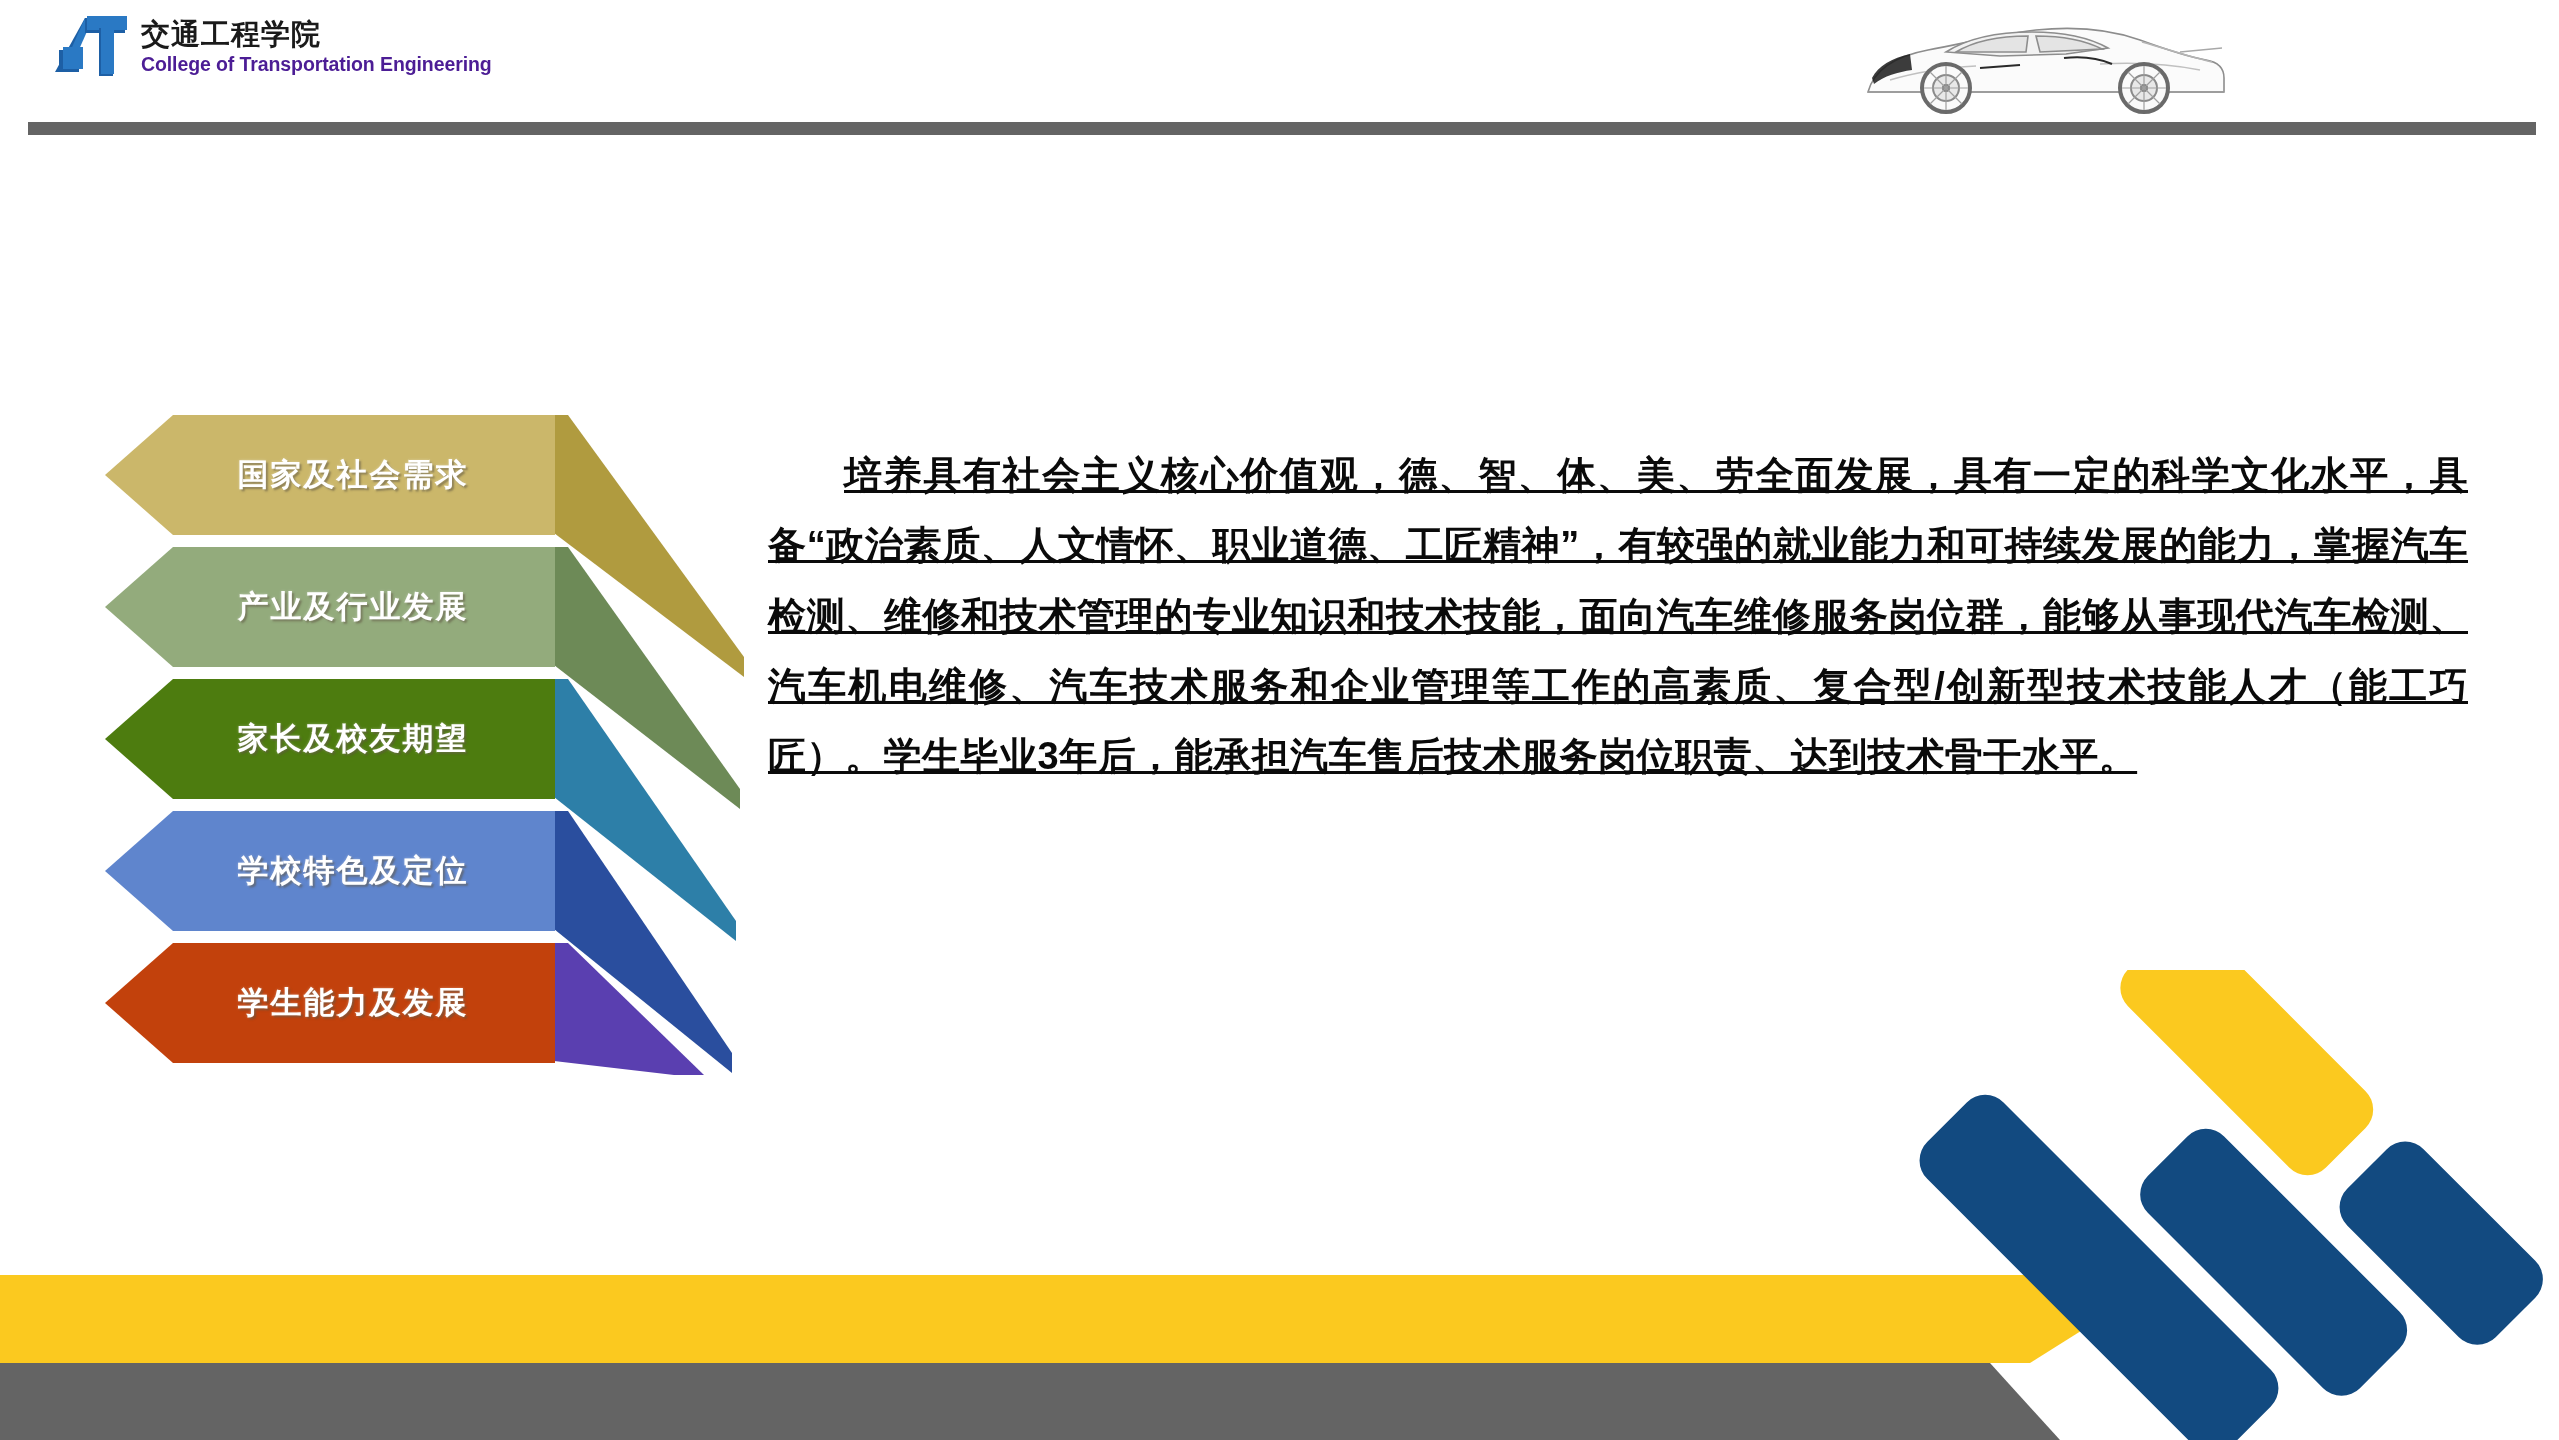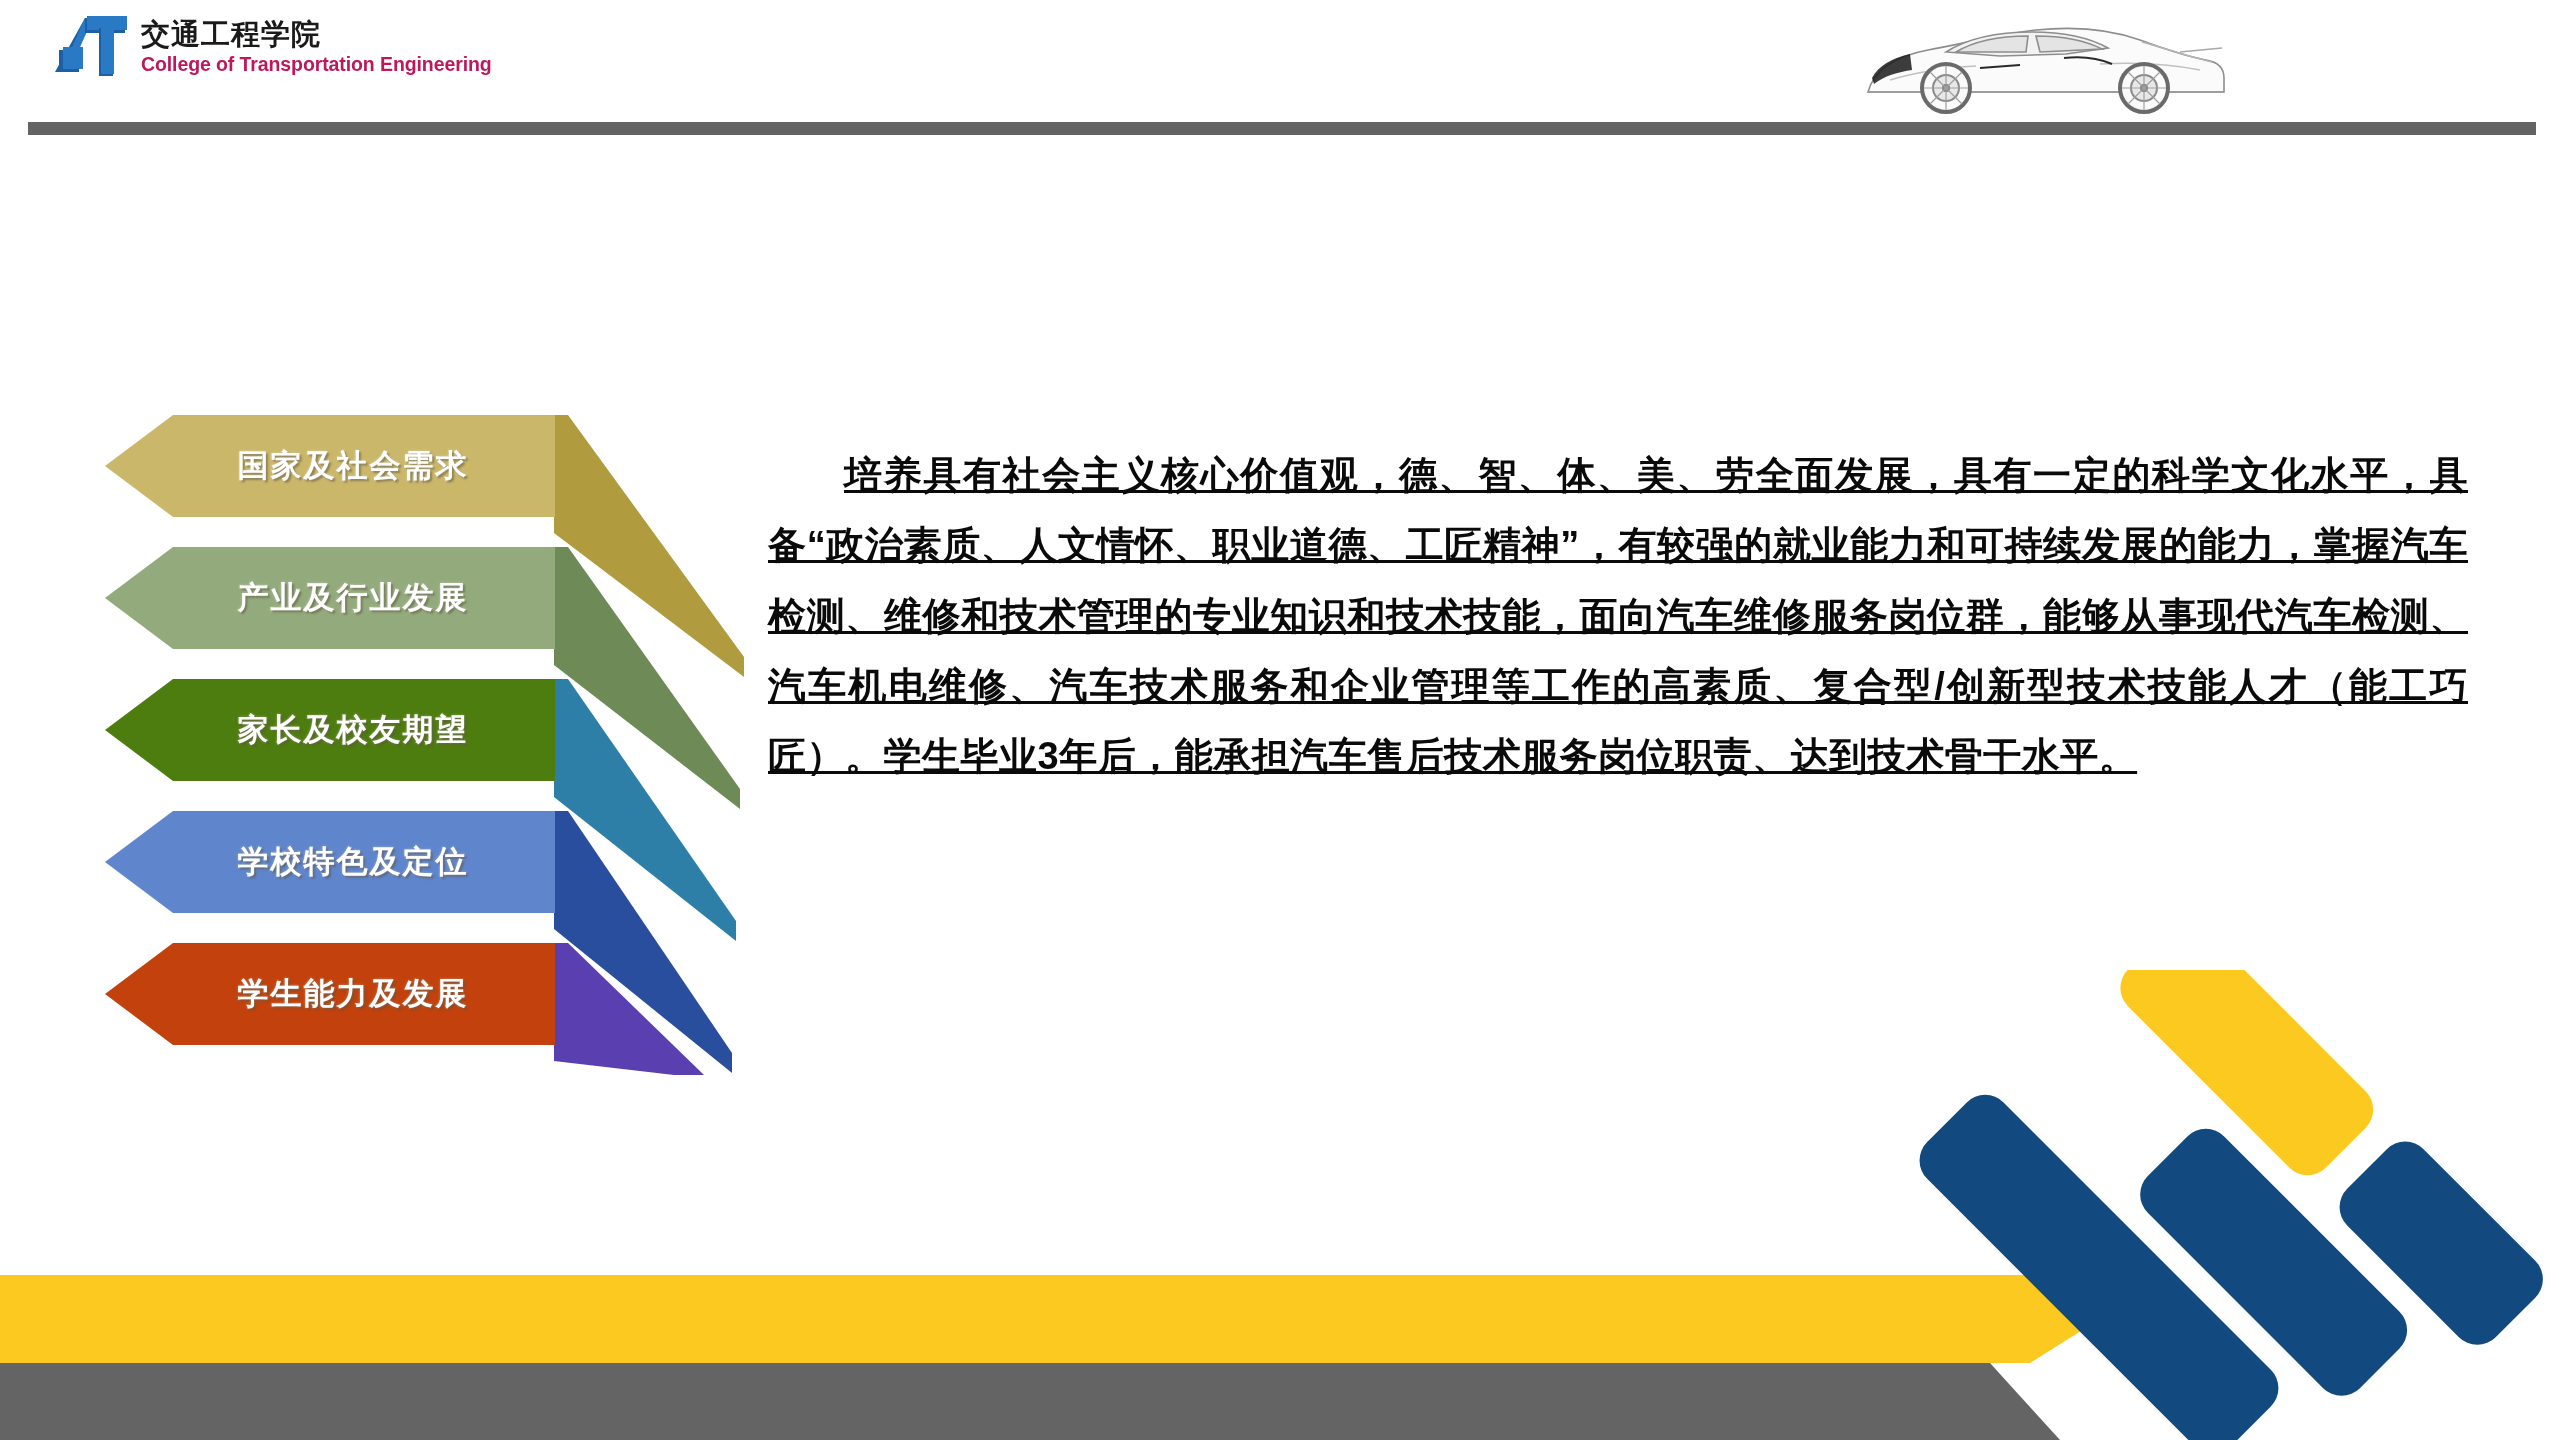--- a/index.html
+++ b/index.html
@@ -6,35 +6,35 @@
   html,body { width:2559px; height:1440px; background:#ffffff;
               font-family:"Liberation Sans","DejaVu Sans",sans-serif; overflow:hidden; }
   #slide { position:relative; width:2559px; height:1440px; background:#fff; overflow:hidden; }
 
   
   #header { position:absolute; left:0; top:0; width:2559px; height:140px; }
   #logo-group { position:absolute; left:55px; top:14px; display:flex; align-items:flex-start; gap:14px; }
   #logo-mark { width:72px; height:62px; flex:none; }
   #logo-text { display:flex; flex-direction:column; justify-content:space-between; padding-top:4px; }
   #logo-cn { font-size:29px; font-weight:bold; color:#1a1a1a; letter-spacing:1px; line-height:1.12; }
-  #logo-en { font-size:19.5px; font-weight:bold; color:#be185d; letter-spacing:-0.1px;
+  #logo-en { font-size:19.5px; font-weight:bold; color:#4c1d95; letter-spacing:-0.1px;
              line-height:1.15; margin-top:3px; }
 
   #header-rule { position:absolute; left:28px; top:122px; width:2508px; height:13px; background:#646464; }
 
   #car-art { position:absolute; left:1850px; top:8px; width:380px; height:110px; }
 
   #page-title { position:absolute; right:80px; top:148px; font-size:36px; font-weight:bold;
                 color:#1668c0; letter-spacing:1px; white-space:nowrap; }
 
   
   #chev-stack { position:absolute; left:105px; top:415px; width:640px; height:660px; }
   .chev-row { position:absolute; left:0; width:560px; height:118px; }
   .chev-face {
-    position:absolute; left:0; top:0; width:450px; height:102px;
+    position:absolute; left:0; top:0; width:450px; height:120px;
     display:flex; align-items:center; justify-content:center;
     clip-path:polygon(0% 50%, 68px 0%, 100% 0%, 100% 100%, 68px 100%);
   }
   .chev-label {
     font-size:31px; font-weight:bold; color:#ffffff; letter-spacing:2px;
     text-shadow: 2px 2px 2px rgba(90,80,60,0.55), 0 0 3px rgba(255,255,255,0.35);
     padding-left:46px; white-space:nowrap;
   }
   .chev-side { position:absolute; left:449px; top:0; width:190px; height:660px; }
 

